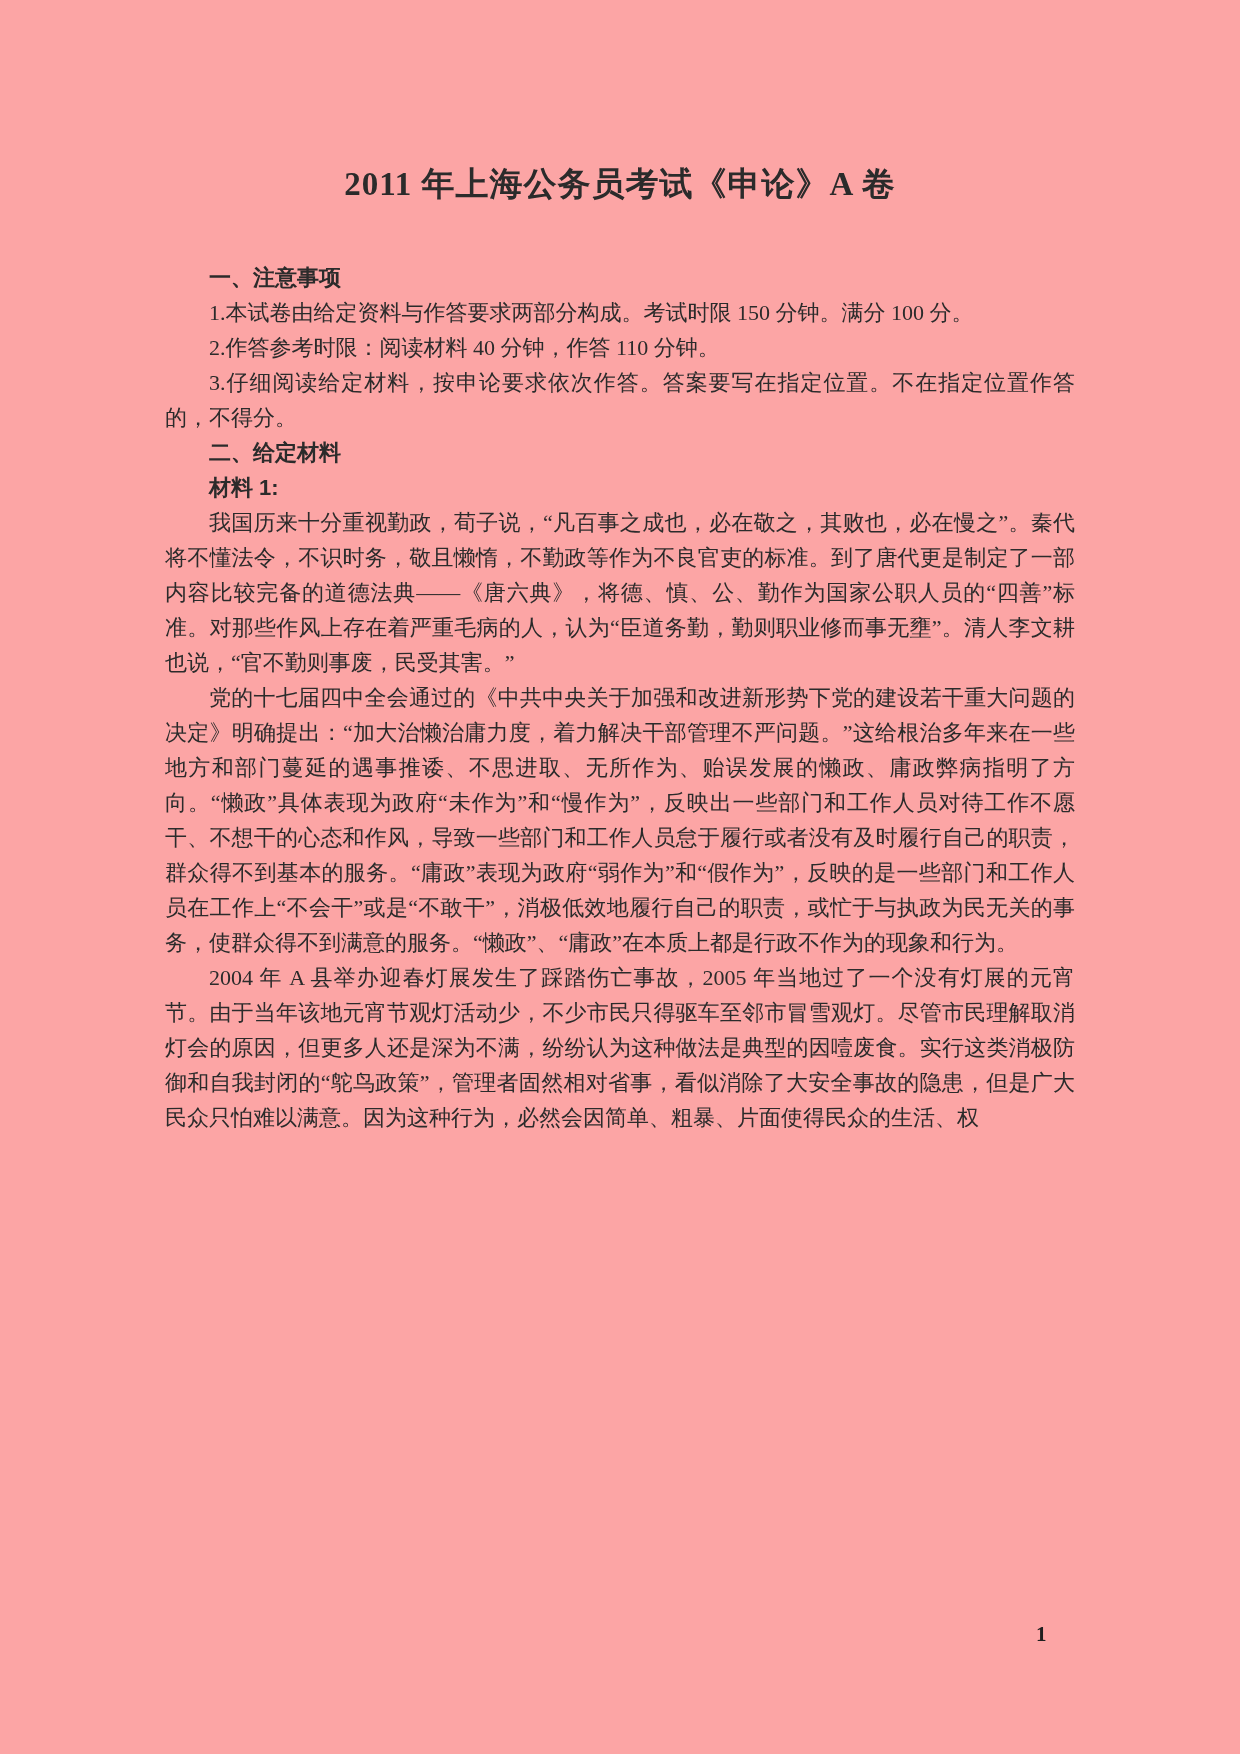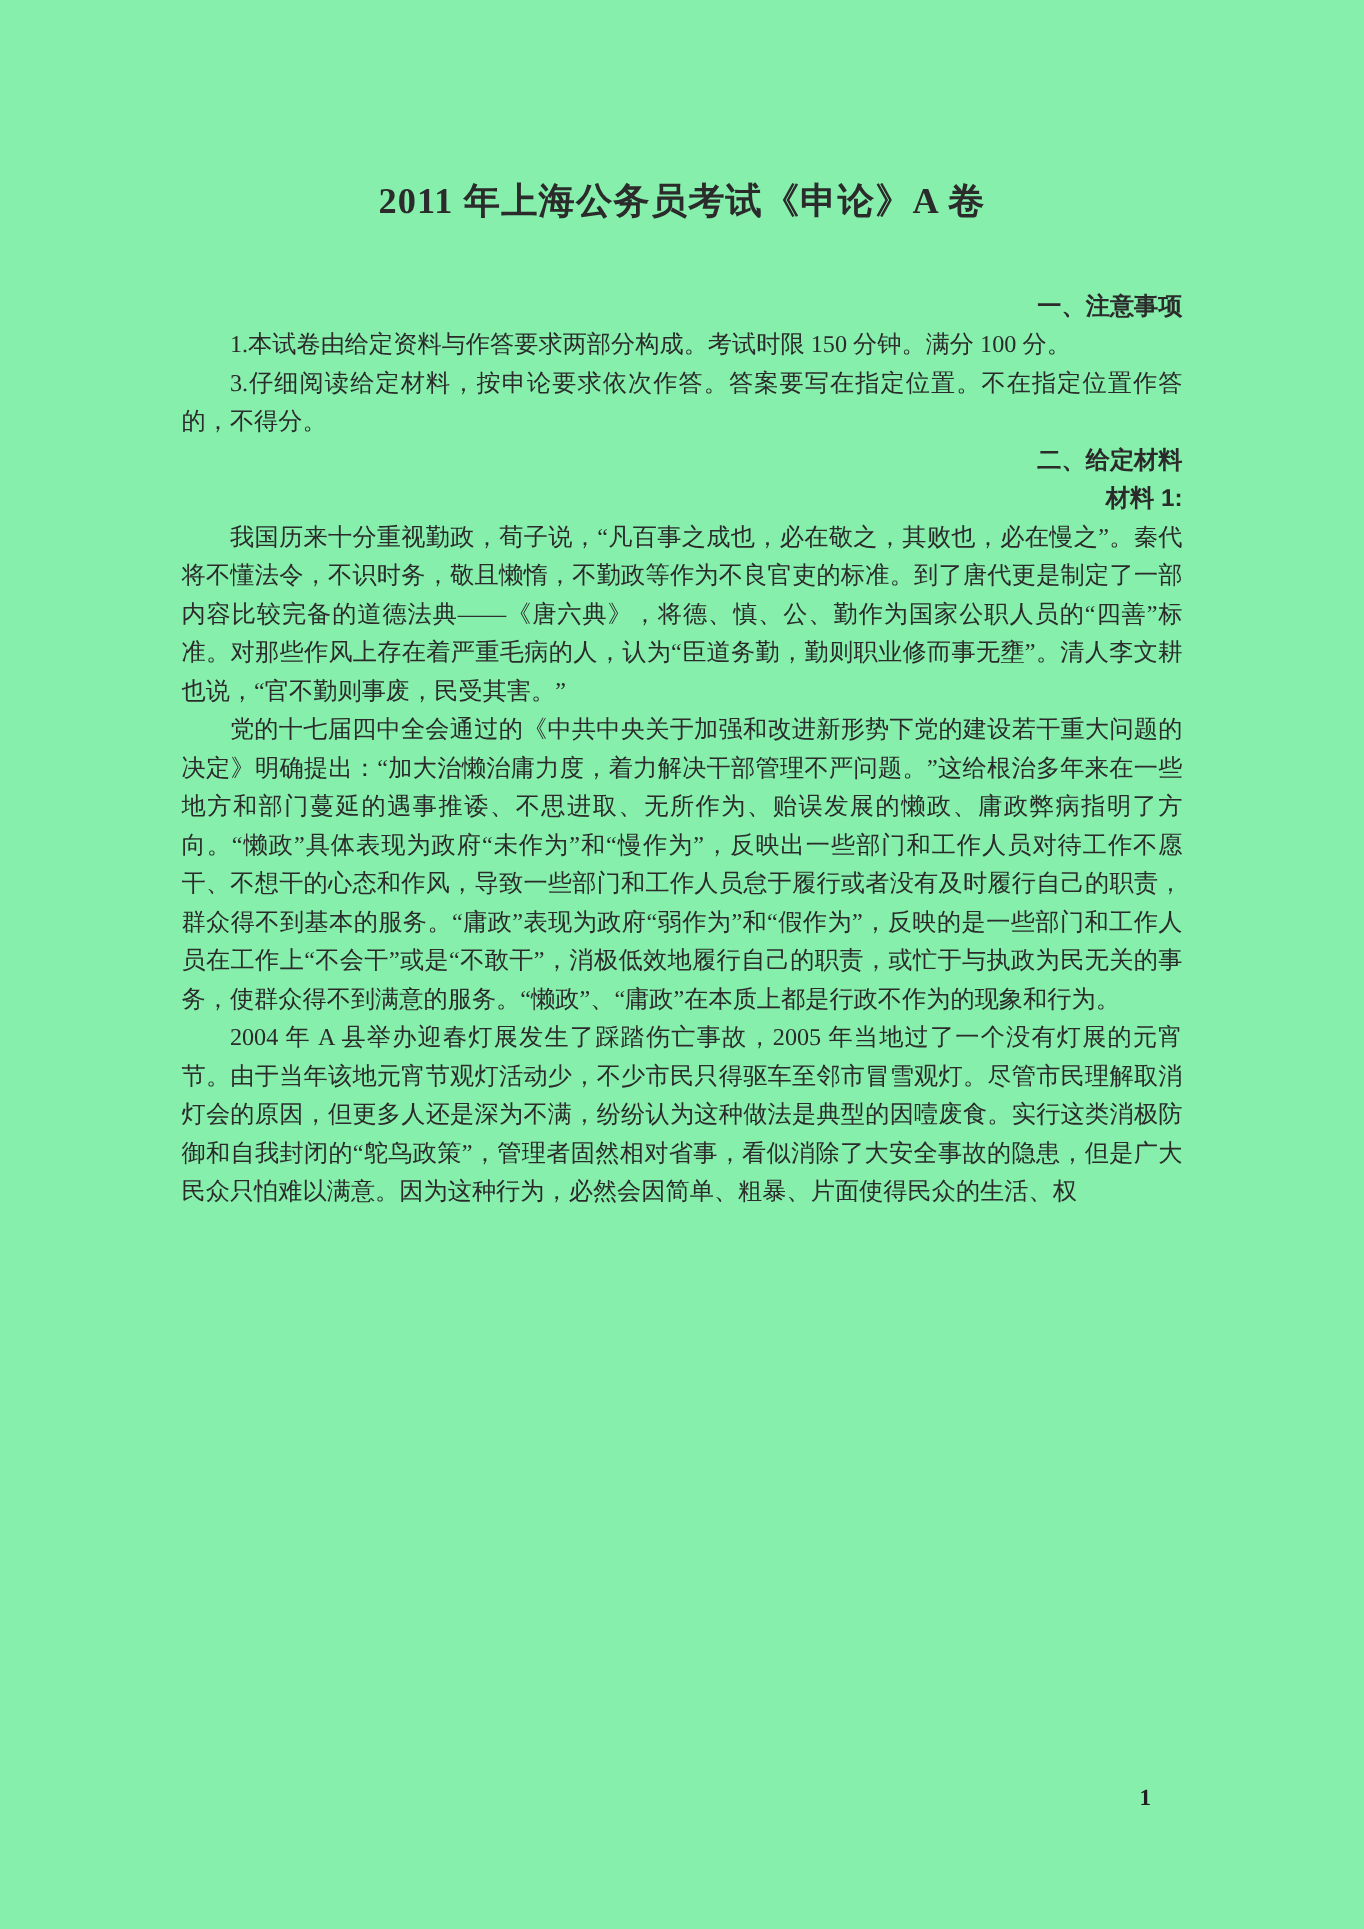--- a/index.html
+++ b/index.html
@@ -5,21 +5,21 @@
   html, body {
     margin: 0;
     padding: 0;
     background: #e8e8e8;
   }
   .page {
     position: relative;
     width: 1240px;
     height: 1754px;
     margin: 0 auto;
-    background: #86efac;
+    background: #fca5a5;
     color: #2b2b2b;
     overflow: hidden;
   }
   .doc-title {
     position: absolute;
     top: 162px;
     left: 0;
     width: 100%;
     margin: 0;
     text-align: center;
@@ -40,21 +40,21 @@
     text-align: justify;
   }
   .content p {
     margin: 0;
     padding: 0;
   }
   .sect-heading {
     font-family: "Liberation Sans", "DejaVu Sans", sans-serif;
     font-weight: 700;
     text-indent: 2em;
-    text-align: right;
+    text-align: left;
   }
   .para {
     text-indent: 2em;
   }
   .pageno {
     position: absolute;
     left: 1036px;
     top: 1622px;
     font-family: "Liberation Serif", "DejaVu Serif", serif;
     font-size: 21px;
@@ -67,20 +67,21 @@
 
 <div class="page">
 
   <h1 class="doc-title">2011 年上海公务员考试《申论》A 卷</h1>
 
   <div class="content">
 
     <p class="sect-heading">一、注意事项</p>
 
     <p class="para">1.本试卷由给定资料与作答要求两部分构成。考试时限 150 分钟。满分 100 分。</p>
+    <p class="para">2.作答参考时限：阅读材料 40 分钟，作答 110 分钟。</p>
     <p class="para">3.仔细阅读给定材料，按申论要求依次作答。答案要写在指定位置。不在指定位置作答的，不得分。</p>
 
     <p class="sect-heading">二、给定材料</p>
 
     <p class="sect-heading">材料 1:</p>
 
     <p class="para">我国历来十分重视勤政，荀子说，“凡百事之成也，必在敬之，其败也，必在慢之”。秦代将不懂法令，不识时务，敬且懒惰，不勤政等作为不良官吏的标准。到了唐代更是制定了一部内容比较完备的道德法典——《唐六典》，将德、慎、公、勤作为国家公职人员的“四善”标准。对那些作风上存在着严重毛病的人，认为“臣道务勤，勤则职业修而事无壅”。清人李文耕也说，“官不勤则事废，民受其害。”</p>
     <p class="para">党的十七届四中全会通过的《中共中央关于加强和改进新形势下党的建设若干重大问题的决定》明确提出：“加大治懒治庸力度，着力解决干部管理不严问题。”这给根治多年来在一些地方和部门蔓延的遇事推诿、不思进取、无所作为、贻误发展的懒政、庸政弊病指明了方向。“懒政”具体表现为政府“未作为”和“慢作为”，反映出一些部门和工作人员对待工作不愿干、不想干的心态和作风，导致一些部门和工作人员怠于履行或者没有及时履行自己的职责，群众得不到基本的服务。“庸政”表现为政府“弱作为”和“假作为”，反映的是一些部门和工作人员在工作上“不会干”或是“不敢干”，消极低效地履行自己的职责，或忙于与执政为民无关的事务，使群众得不到满意的服务。“懒政”、“庸政”在本质上都是行政不作为的现象和行为。</p>
 
 

